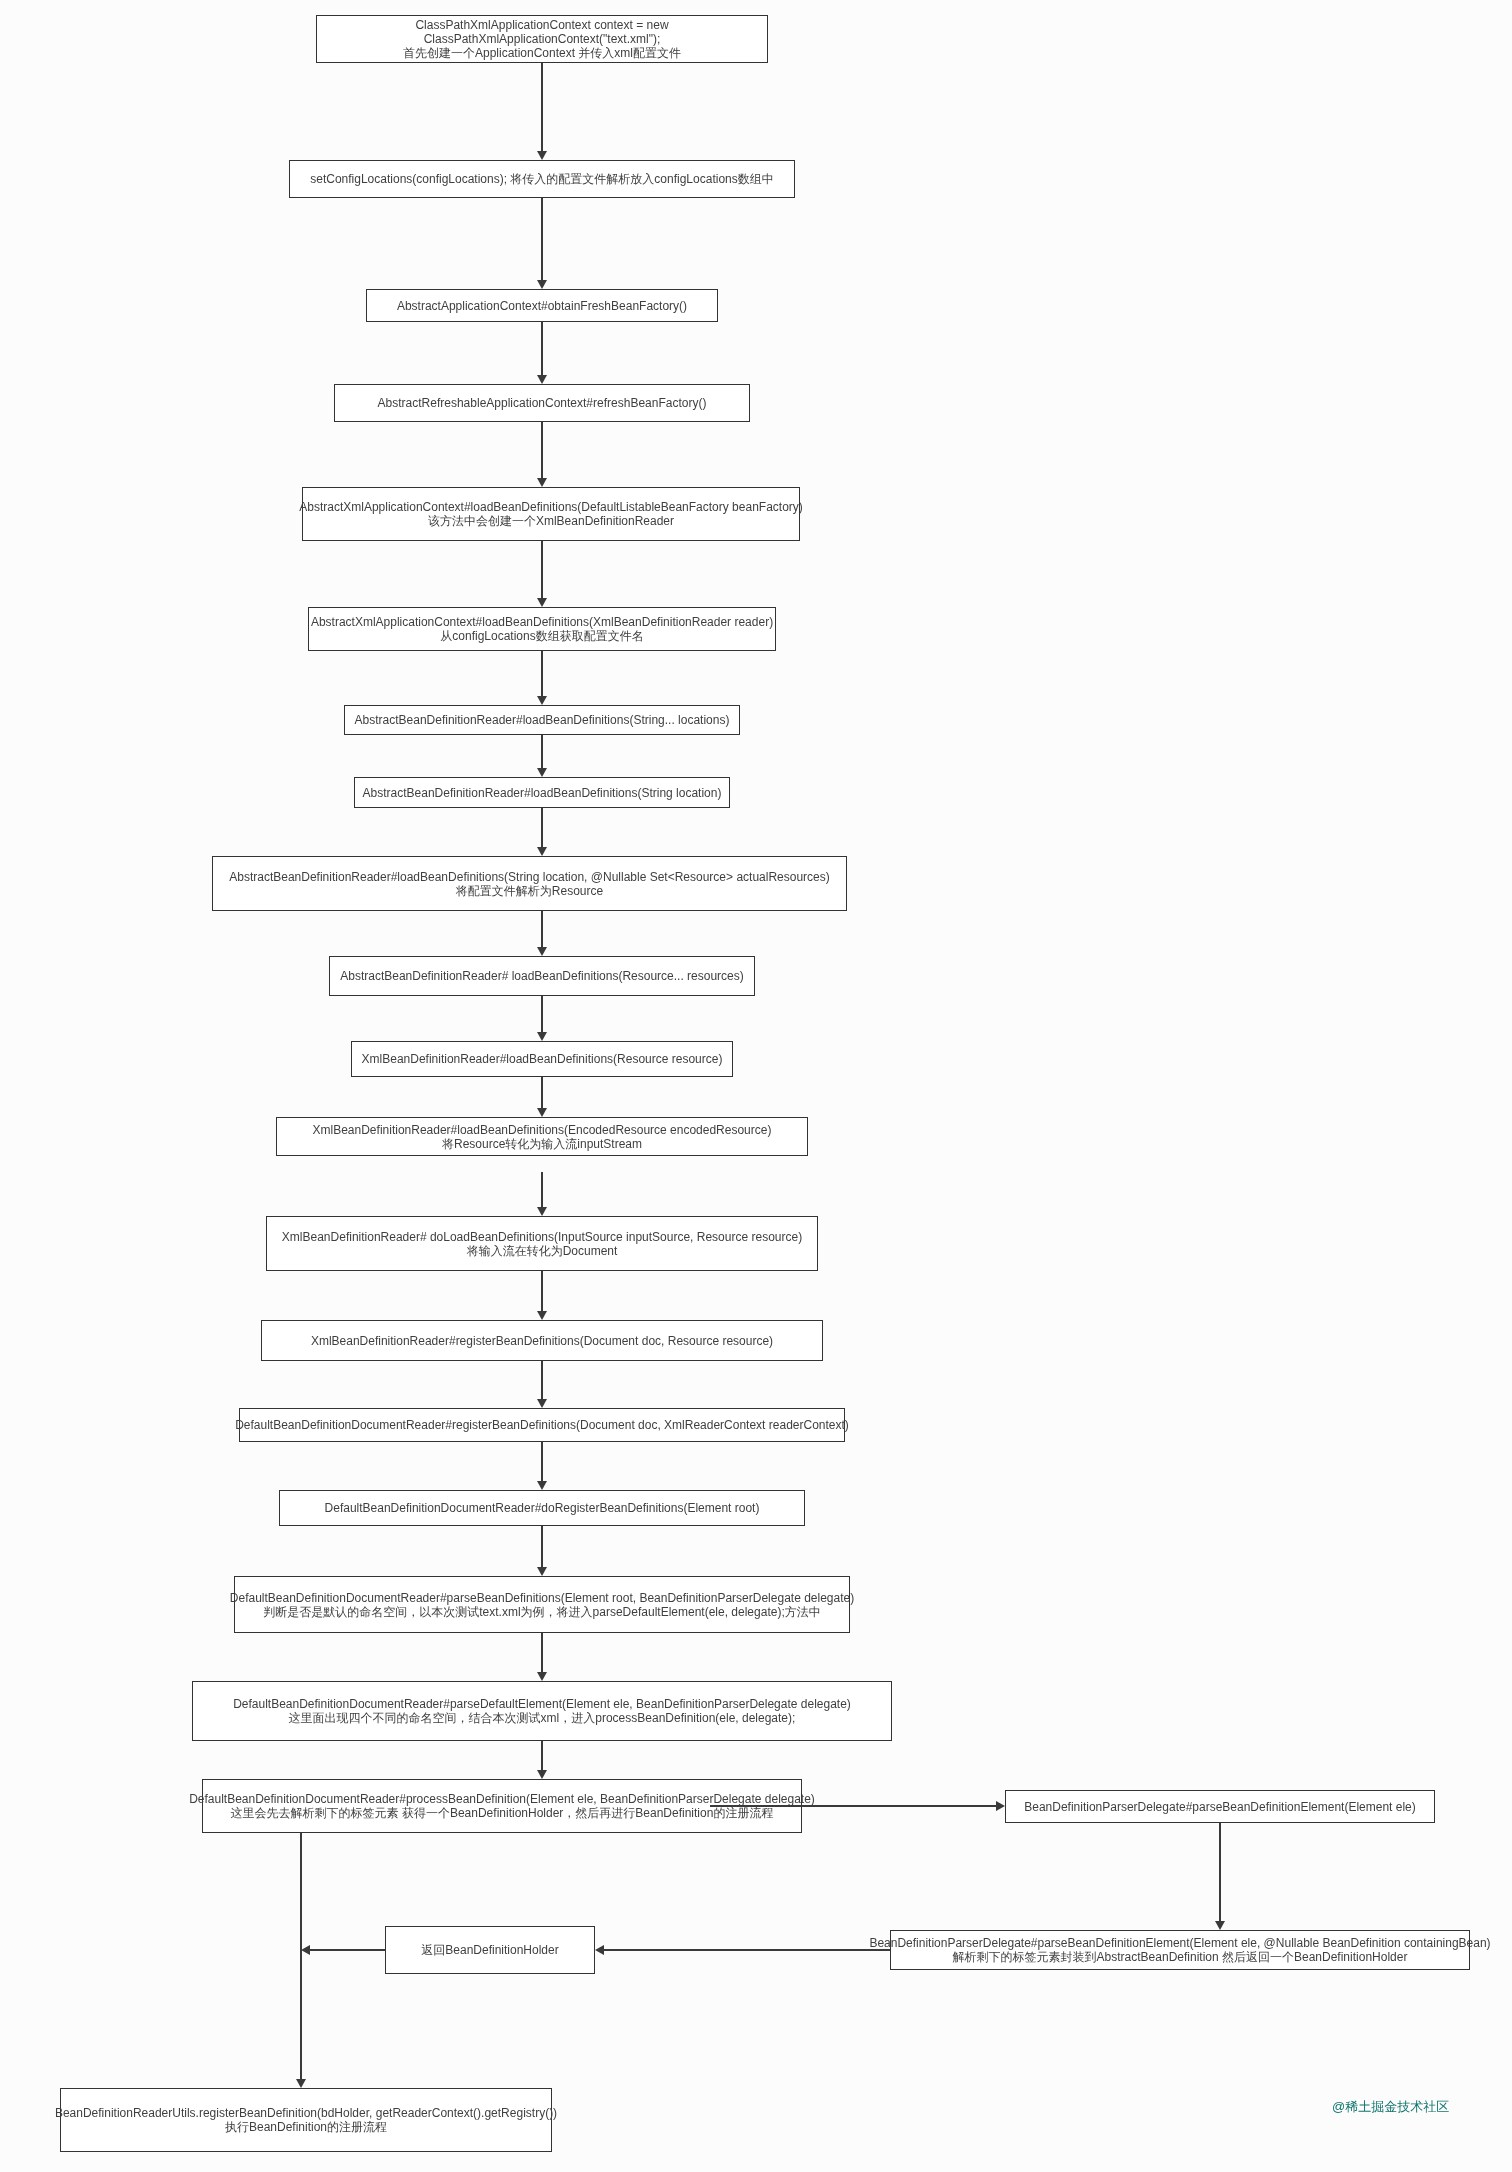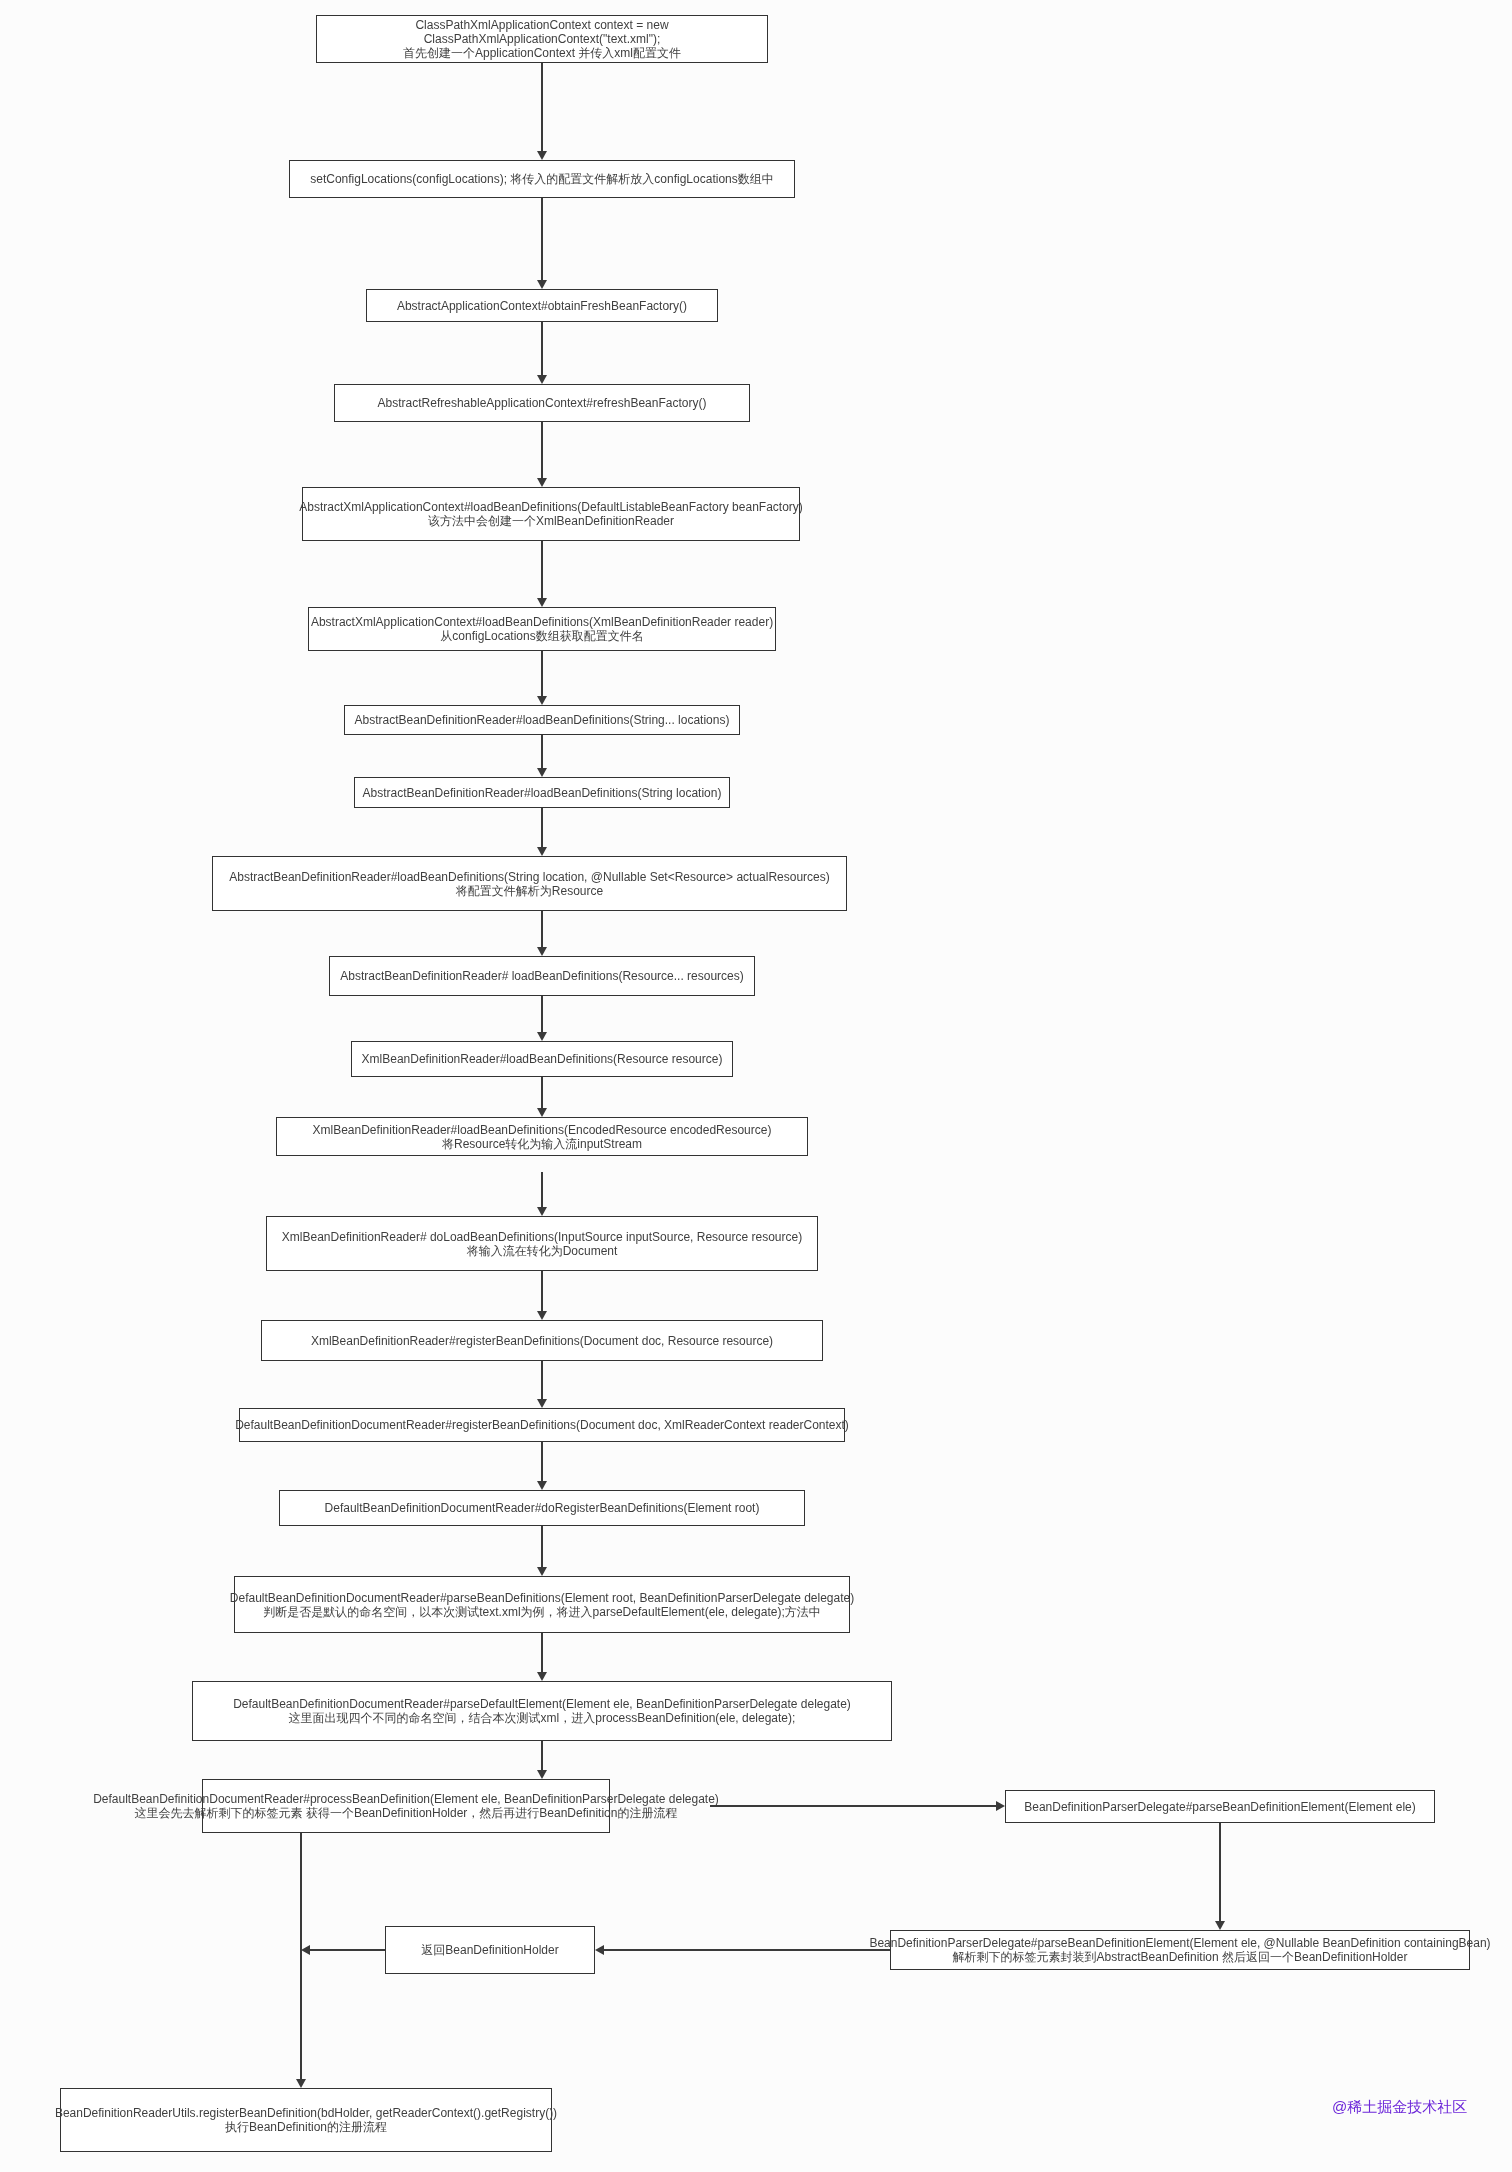--- a/index.html
+++ b/index.html
@@ -8,21 +8,21 @@
   .node{position:absolute;box-sizing:border-box;background:#ffffff;border:1.5px solid #333333;
         display:flex;flex-direction:column;align-items:center;justify-content:center;
         text-align:center;color:#3f3f3f;font-size:12px;line-height:14px;}
   .ln{white-space:nowrap;}
   .vline{position:absolute;width:2px;background:#3a3a3a;}
   .hline{position:absolute;height:2px;background:#3a3a3a;}
   .ah{position:absolute;width:0;height:0;}
   .ah-down{border-left:5px solid transparent;border-right:5px solid transparent;border-top:9px solid #3a3a3a;}
   .ah-right{border-top:5px solid transparent;border-bottom:5px solid transparent;border-left:9px solid #3a3a3a;}
   .ah-left{border-top:5px solid transparent;border-bottom:5px solid transparent;border-right:9px solid #3a3a3a;}
-  .watermark{position:absolute;left:1332px;top:2098px;color:#6d28d9;font-size:15px;white-space:nowrap;}
+  .watermark{position:absolute;left:1332px;top:2098px;color:#0f766e;font-size:13px;white-space:nowrap;}
 </style>
 </head>
 <body>
 
 <div class="canvas">
 
   <div class="node" style="left:316px;top:15px;width:452px;height:48px;">
     <div class="ln">ClassPathXmlApplicationContext context = new</div>
     <div class="ln">ClassPathXmlApplicationContext("text.xml");</div>
     <div class="ln">首先创建一个ApplicationContext 并传入xml配置文件</div>
@@ -96,21 +96,21 @@
   <div class="node" style="left:234px;top:1576px;width:616px;height:57px;">
     <div class="ln">DefaultBeanDefinitionDocumentReader#parseBeanDefinitions(Element root, BeanDefinitionParserDelegate delegate)</div>
     <div class="ln">判断是否是默认的命名空间，以本次测试text.xml为例，将进入parseDefaultElement(ele, delegate);方法中</div>
   </div>
 
   <div class="node" style="left:192px;top:1681px;width:700px;height:60px;">
     <div class="ln">DefaultBeanDefinitionDocumentReader#parseDefaultElement(Element ele, BeanDefinitionParserDelegate delegate)</div>
     <div class="ln">这里面出现四个不同的命名空间，结合本次测试xml，进入processBeanDefinition(ele, delegate);</div>
   </div>
 
-  <div class="node" style="left:202px;top:1779px;width:408px;height:54px;">
+  <div class="node" style="left:202px;top:1779px;width:600px;height:54px;">
     <div class="ln">DefaultBeanDefinitionDocumentReader#processBeanDefinition(Element ele, BeanDefinitionParserDelegate delegate)</div>
     <div class="ln">这里会先去解析剩下的标签元素 获得一个BeanDefinitionHolder，然后再进行BeanDefinition的注册流程</div>
   </div>
 
   <div class="node" style="left:1005px;top:1790px;width:430px;height:33px;">
     <div class="ln">BeanDefinitionParserDelegate#parseBeanDefinitionElement(Element ele)</div>
   </div>
 
   <div class="node" style="left:890px;top:1930px;width:580px;height:40px;">
     <div class="ln">BeanDefinitionParserDelegate#parseBeanDefinitionElement(Element ele, @Nullable BeanDefinition containingBean)</div>

